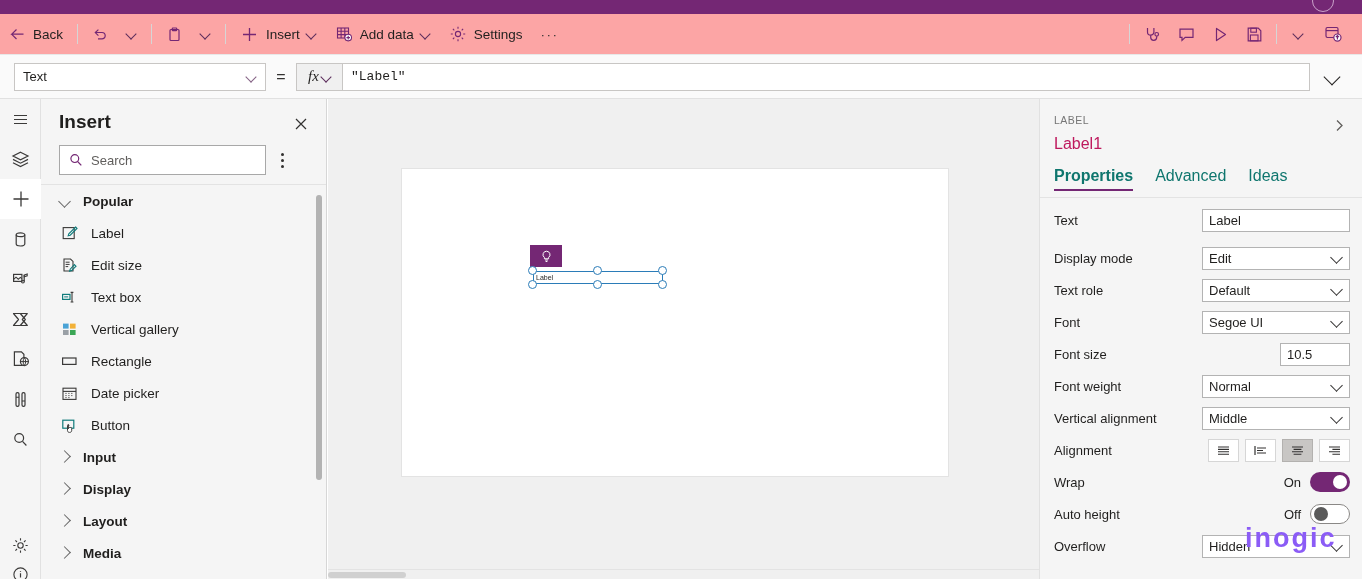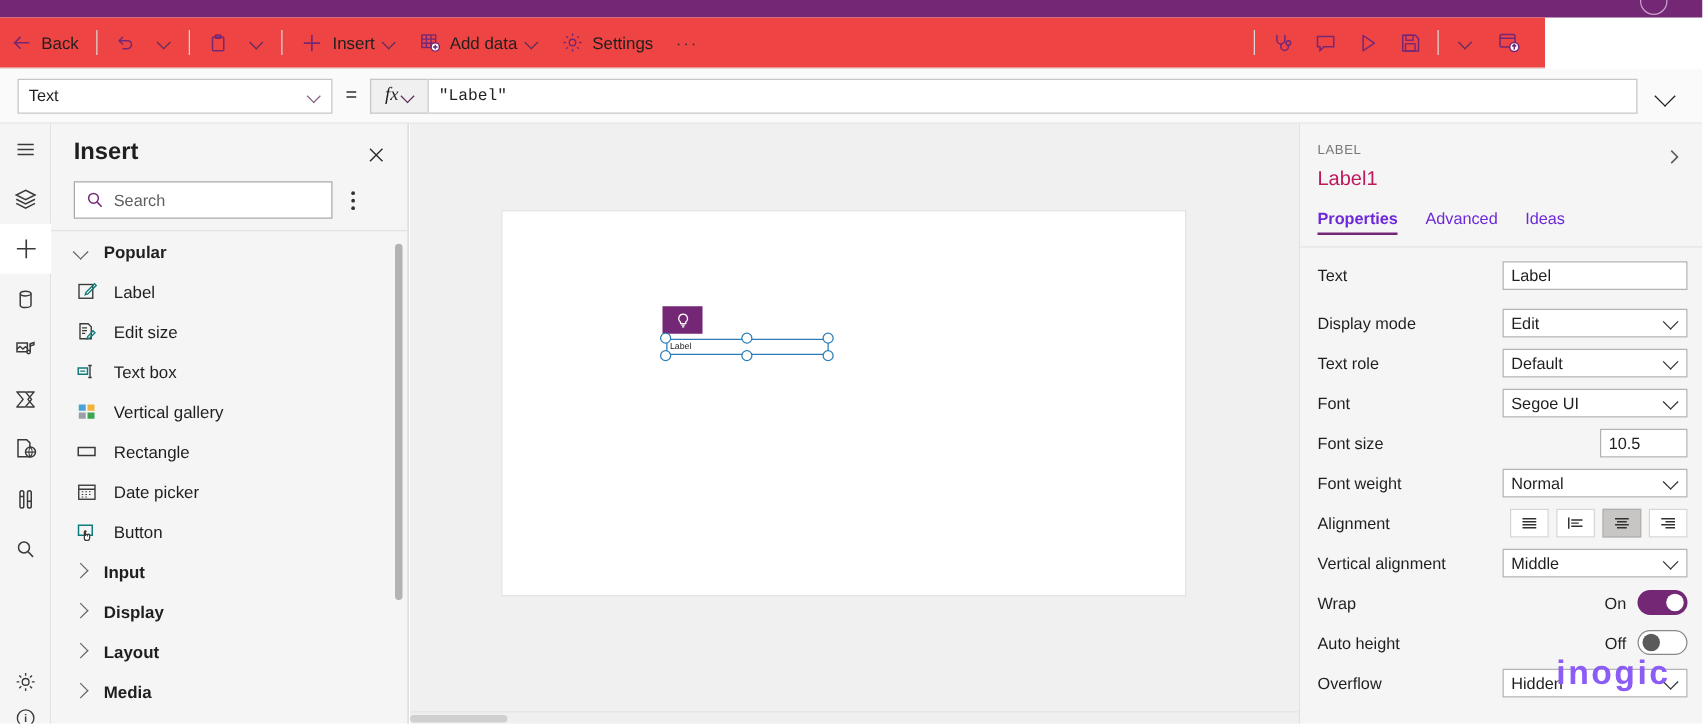--- a/index.html
+++ b/index.html
@@ -17,22 +17,22 @@
     background: #742774;
   }
   .brandbar .avatar {
     position: absolute; right: 28px; top: -10px;
     width: 22px; height: 22px; border-radius: 50%;
     border: 1.5px solid #c9a2c9; background: #742774;
   }
 
   
   .cmdbar {
-    position: absolute; left: 0; top: 14px; width: 1236px; height: 41px;
-    background: #ef4444; border-bottom: 1px solid #e8e8e8;
+    position: absolute; left: 0; top: 14px; width: 1362px; height: 41px;
+    background: #fca5a5; border-bottom: 1px solid #e8e8e8;
     display: flex; align-items: center;
   }
   .cmd {
     display: flex; align-items: center; gap: 7px;
     height: 32px; padding: 0 8px; margin: 0 1px;
     color: #5c2d5c; font-size: 13.5px; white-space: nowrap;
     cursor: default; border-radius: 2px;
   }
   .cmd .lbl { color: #201f1e; }
   .sep { width: 1px; height: 20px; background: #d6d6d6; margin: 0 5px; }
@@ -210,21 +210,21 @@
   }
   .pp-collapse {
     position: absolute; right: 12px; top: 15px; width: 22px; height: 22px;
     display: flex; align-items: center; justify-content: center; cursor: default;
   }
   .pp-tabs {
     display: flex; gap: 22px; padding-left: 14px; height: 31px;
     border-bottom: 1px solid #e3e3e3; align-items: flex-start;
   }
   .pp-tab {
-    font-size: 13px; color: #6d28d9; cursor: default; padding-bottom: 6px;
+    font-size: 16px; color: #0f766e; cursor: default; padding-bottom: 6px;
     position: relative;
   }
   .pp-tab.active { font-weight: 600; }
   .pp-tab.active::after {
     content: ""; position: absolute; left: 0; right: 0; bottom: 0;
     height: 2px; background: #742774;
   }
   .prow {
     display: flex; align-items: center; height: 32px; padding: 0 12px 0 14px;
     font-size: 13px; color: #201f1e;
@@ -738,20 +738,28 @@
       <div class="pfield small">
         <span class="val">10.5</span>
       </div>
     </div>
   </div>
 
   <div class="prow">
     <span class="plabel">Font weight</span>
     <div class="pfield">
       <span class="val">Normal</span>
+      <span class="pchev"></span>
+    </div>
+  </div>
+
+  <div class="prow">
+    <span class="plabel">Vertical alignment</span>
+    <div class="pfield">
+      <span class="val">Middle</span>
       <span class="pchev"></span>
     </div>
   </div>
 
   <div class="prow">
     <span class="plabel">Alignment</span>
     <div class="aligngroup">
       <div class="alignbtn">
         <span>
           <svg width="15" height="13" viewBox="0 0 15 13">
@@ -778,28 +786,20 @@
         <span>
           <svg width="15" height="13" viewBox="0 0 15 13">
               <path d="M2 3h11M5.4 5.4h7.6M2 7.8h11M5.4 10.2h7.6" stroke="#323130" stroke-width="1.1"></path>
             </svg>
         </span>
       </div>
     </div>
   </div>
 
   <div class="prow">
-    <span class="plabel">Vertical alignment</span>
-    <div class="pfield">
-      <span class="val">Middle</span>
-      <span class="pchev"></span>
-    </div>
-  </div>
-
-  <div class="prow">
     <span class="plabel">Wrap</span>
     <div class="toggwrap">
       <span class="toggtext">On</span>
       <div class="tog on">
           <span class="knob"></span>
         </div>
     </div>
   </div>
 
   <div class="prow">

